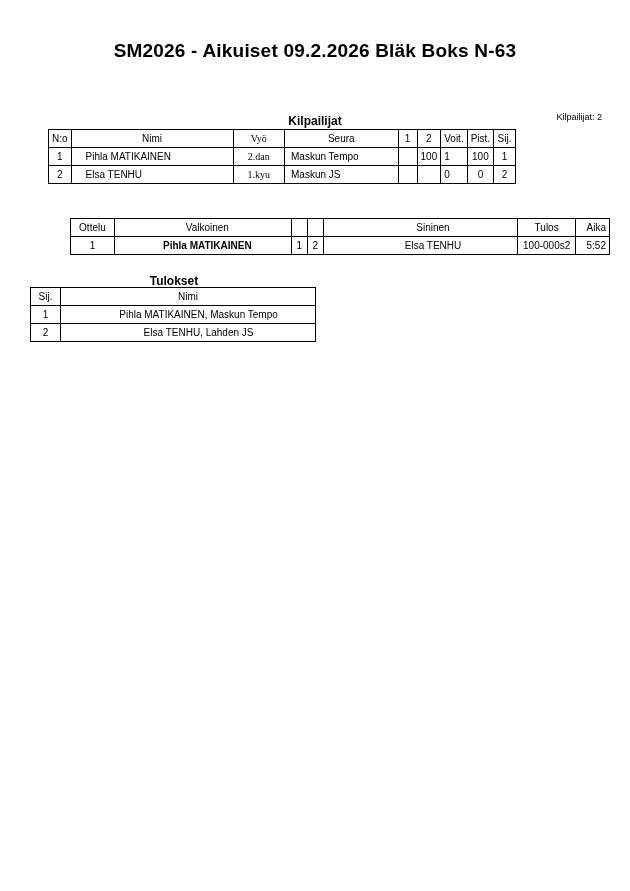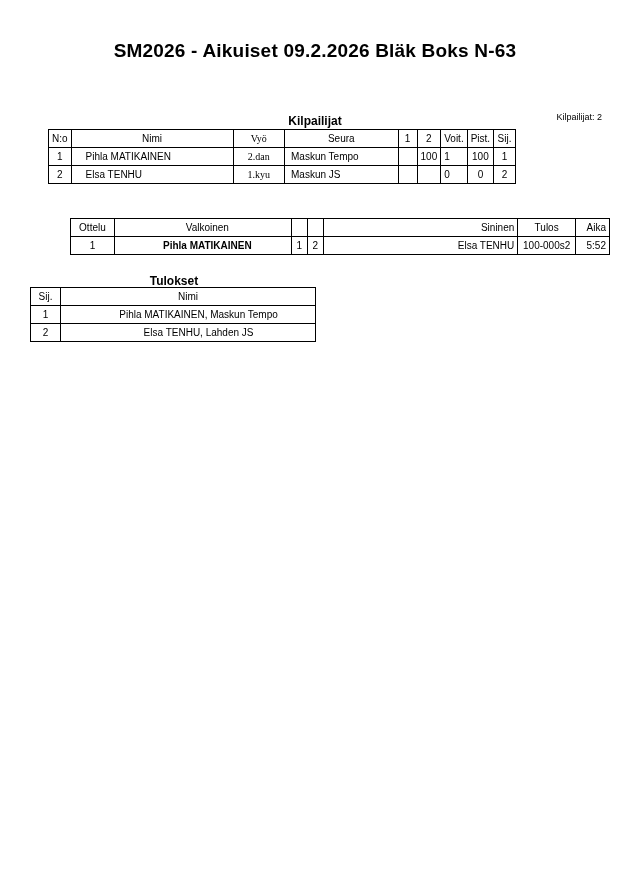--- a/index.html
+++ b/index.html
@@ -82,21 +82,21 @@
     left: 30px;
     top: 178px;
     width: 540px;
     margin-left: 40px;
   }
   .tbl-matches th.m-no, .tbl-matches td.m-no { width: 44px; text-align: center; }
   .tbl-matches th.m-white, .tbl-matches td.m-white { width: 178px; text-align: center; padding-left: 12px; }
   .tbl-matches td.m-white { font-weight: bold; }
   .tbl-matches th.m-s1, .tbl-matches td.m-s1 { width: 16px; text-align: center; }
   .tbl-matches th.m-s2, .tbl-matches td.m-s2 { width: 16px; text-align: center; }
-  .tbl-matches th.m-blue, .tbl-matches td.m-blue { width: 196px; text-align: right; padding-left: 28px; }
+  .tbl-matches th.m-blue, .tbl-matches td.m-blue { width: 196px; text-align: center; padding-left: 28px; }
   .tbl-matches th.m-result, .tbl-matches td.m-result { width: 58px; text-align: center; }
   .tbl-matches th.m-time, .tbl-matches td.m-time { width: 34px; text-align: right; }
 
   
   .tbl-results {
     position: absolute;
     left: 30px;
     top: 247px;
     width: 286px;
   }

